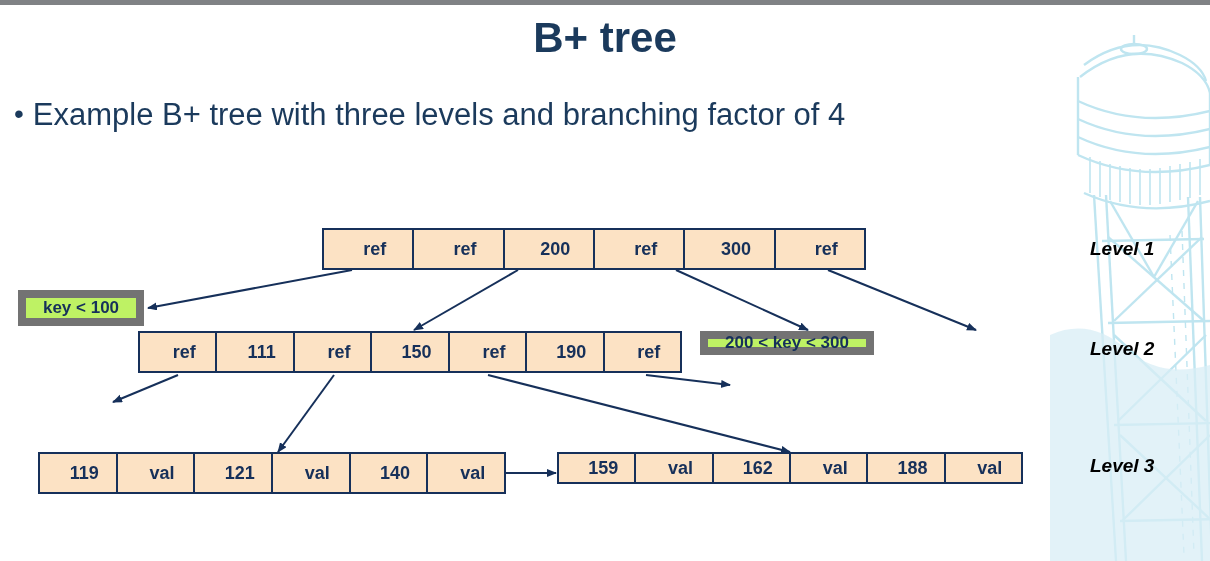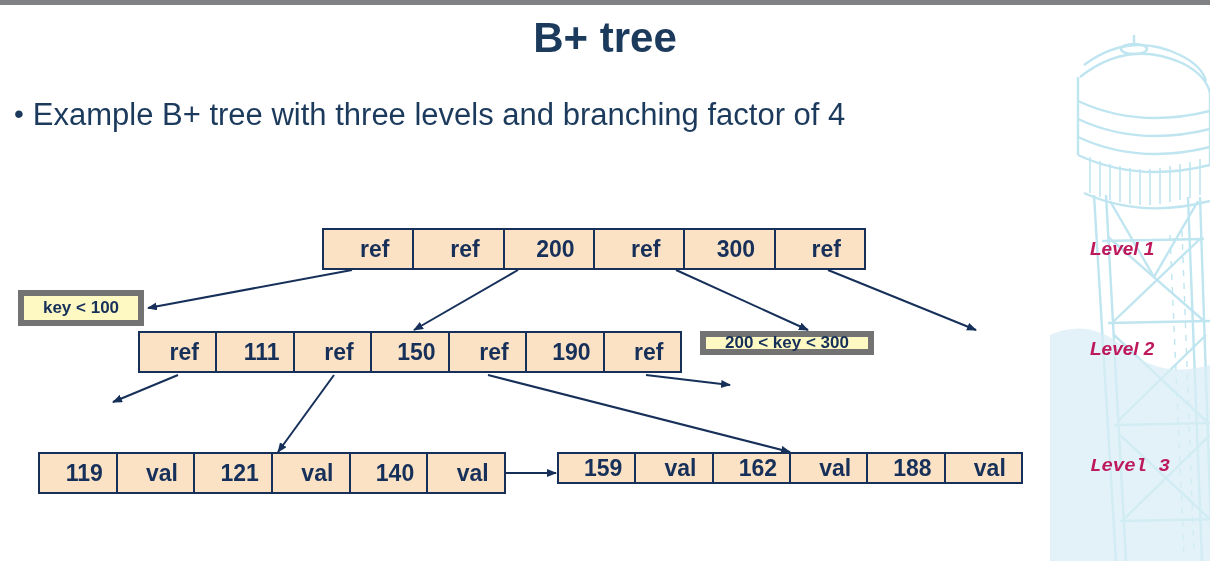--- a/index.html
+++ b/index.html
@@ -45,39 +45,39 @@
     display:flex;
     border:2px solid #16305a;
     box-sizing:border-box;
     background:#fce2c4;
   }
   .node .cell {
     flex:1 1 0;
     display:flex; align-items:center; justify-content:center;
     border-right:2px solid #16305a;
     box-sizing:border-box;
-    font-size:23px; font-weight:bold; color:#16305a;margin-left:13px;
+    font-size:18px; font-weight:bold; color:#16305a;margin-left:13px;
   }
   .node .cell:last-child { border-right:none; }
 
   
   .callout {
     position:absolute;
     display:flex; align-items:center; justify-content:center;
-    border:6px solid #737373;
+    border:8px solid #737373;
     box-sizing:border-box;
-    background:#fef9c3;
+    background:#bef264;
     font-size:17px; font-weight:bold; color:#16305a;
   }
 
   
   .level-label {
     position:absolute;
     font-size:19px; font-weight:bold; font-style:italic;
-    color:#be185d;
+    color:#000000;
     white-space:nowrap;
   }
 
   
   .arrows { position:absolute; left:0; top:0; width:1210px; height:561px; pointer-events:none; }
 </style>
 </head>
 <body>
 
 <div id="slide">
@@ -217,15 +217,15 @@
     <div class="cell">val</div>
     <div class="cell">188</div>
     <div class="cell">val</div>
   </div>
 
   <div class="callout" style="left:18px; top:290px; width:126px; height:36px;">key &lt; 100</div>
   <div class="callout" style="left:700px; top:331px; width:174px; height:24px;">200 &lt; key &lt; 300</div>
 
   <div class="level-label" style="left:1090px; top:238px;">Level 1</div>
   <div class="level-label" style="left:1090px; top:338px;">Level 2</div>
-  <div class="level-label" style="left:1090px; top:455px;font-family:Liberation Mono, monospace;">Level 3</div>
+  <div class="level-label" style="left:1090px; top:455px;">Level 3</div>
 
 </div>
 
 </body></html>

